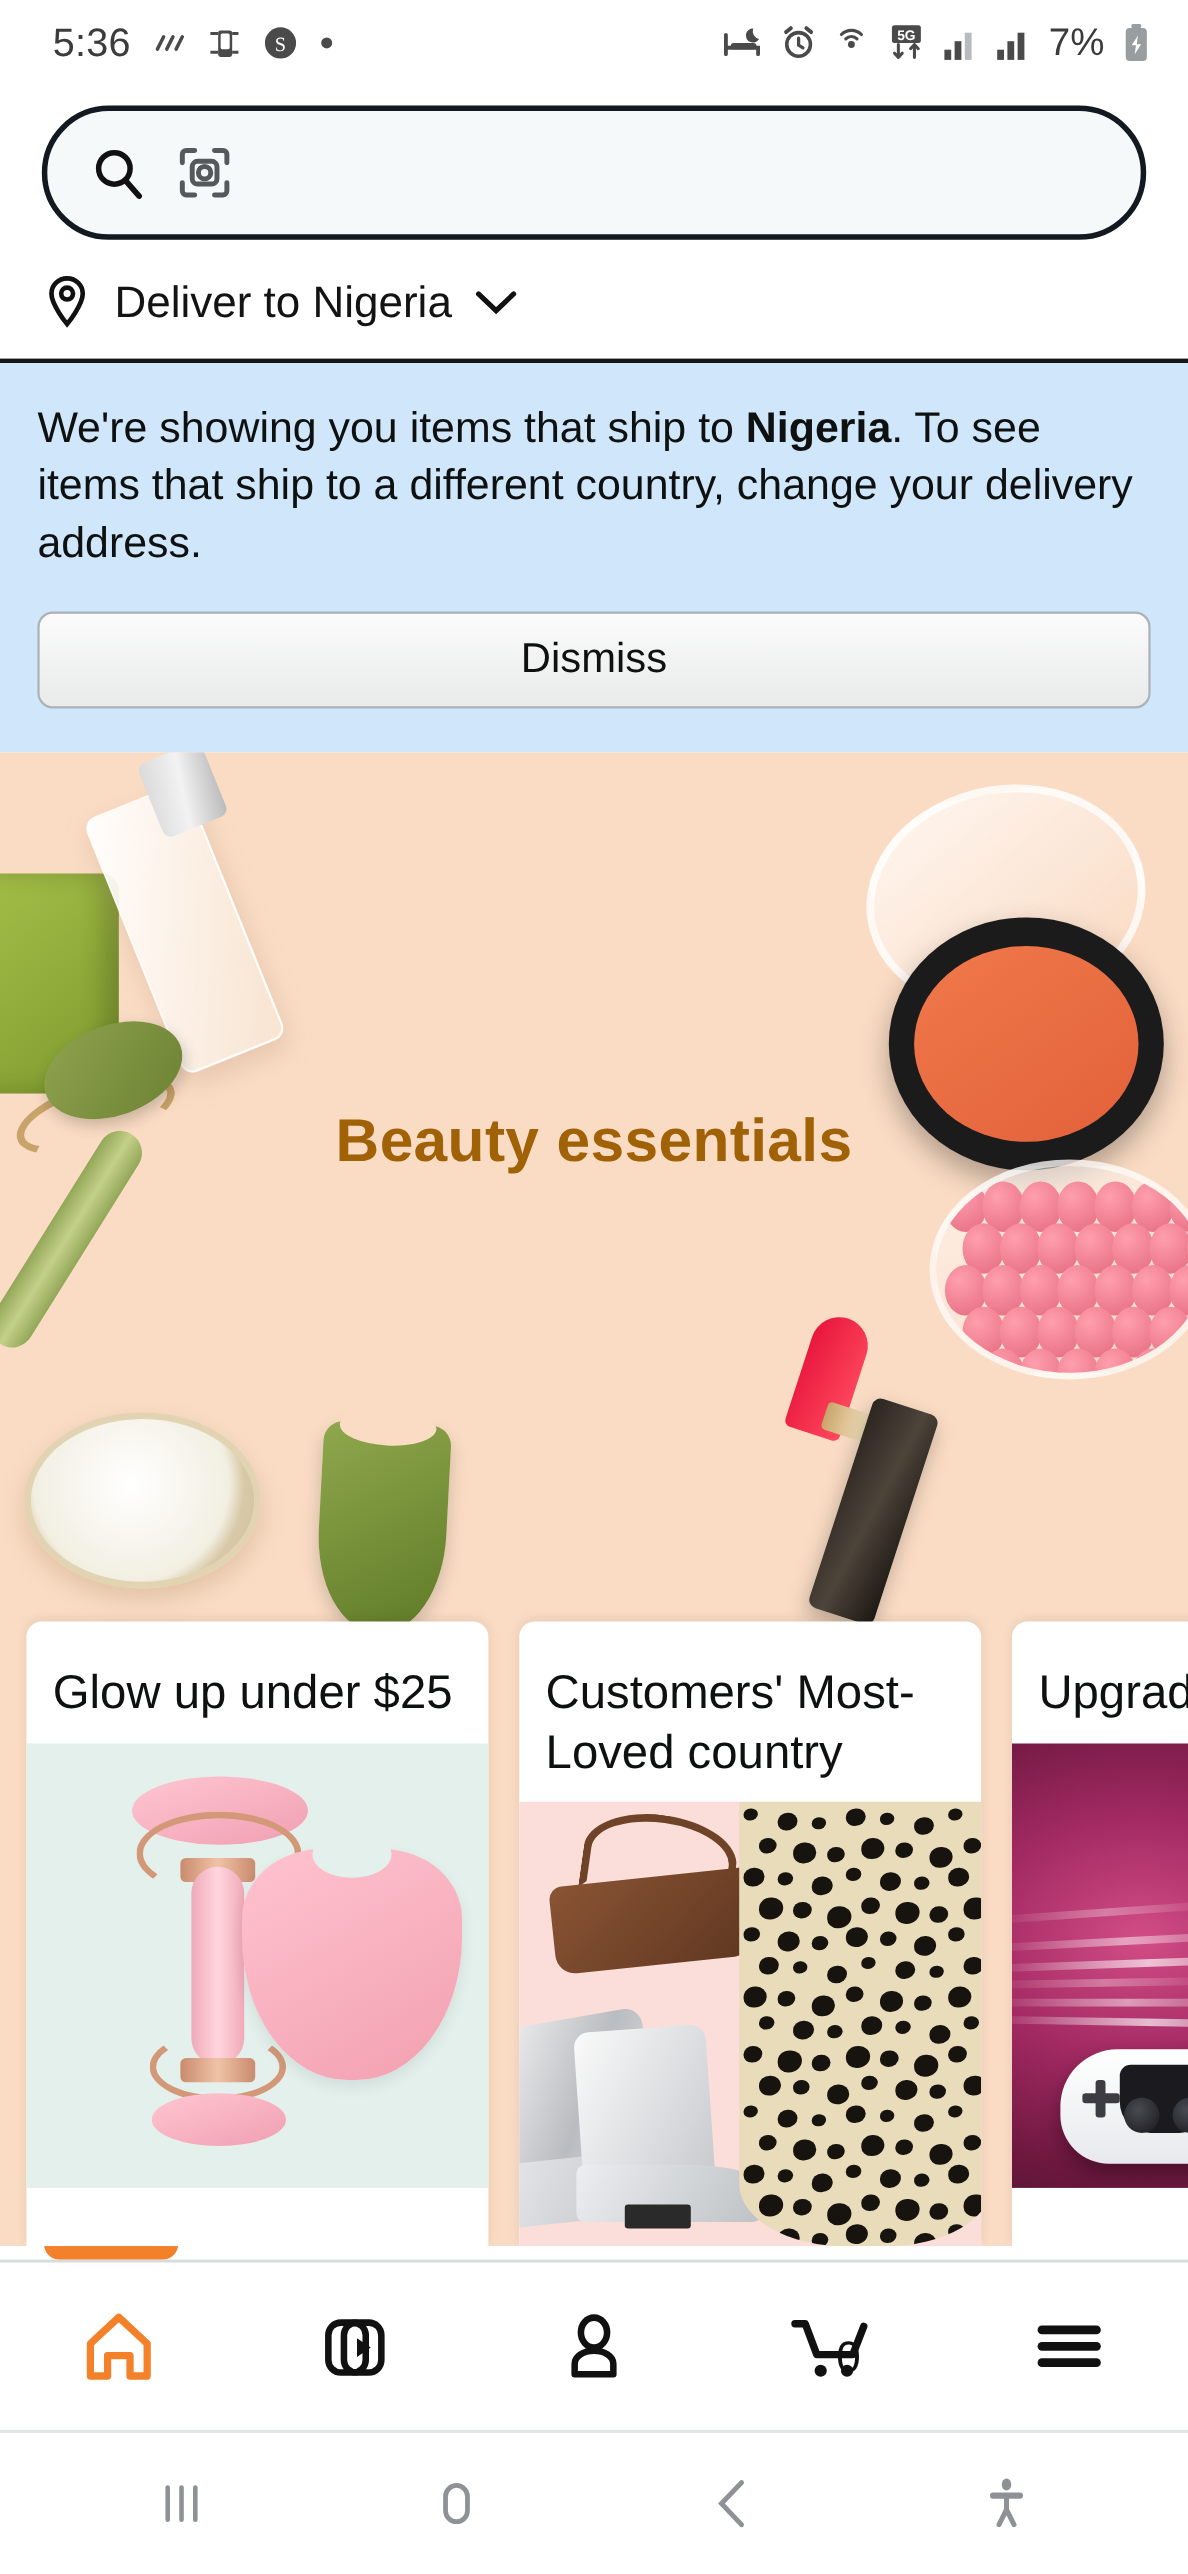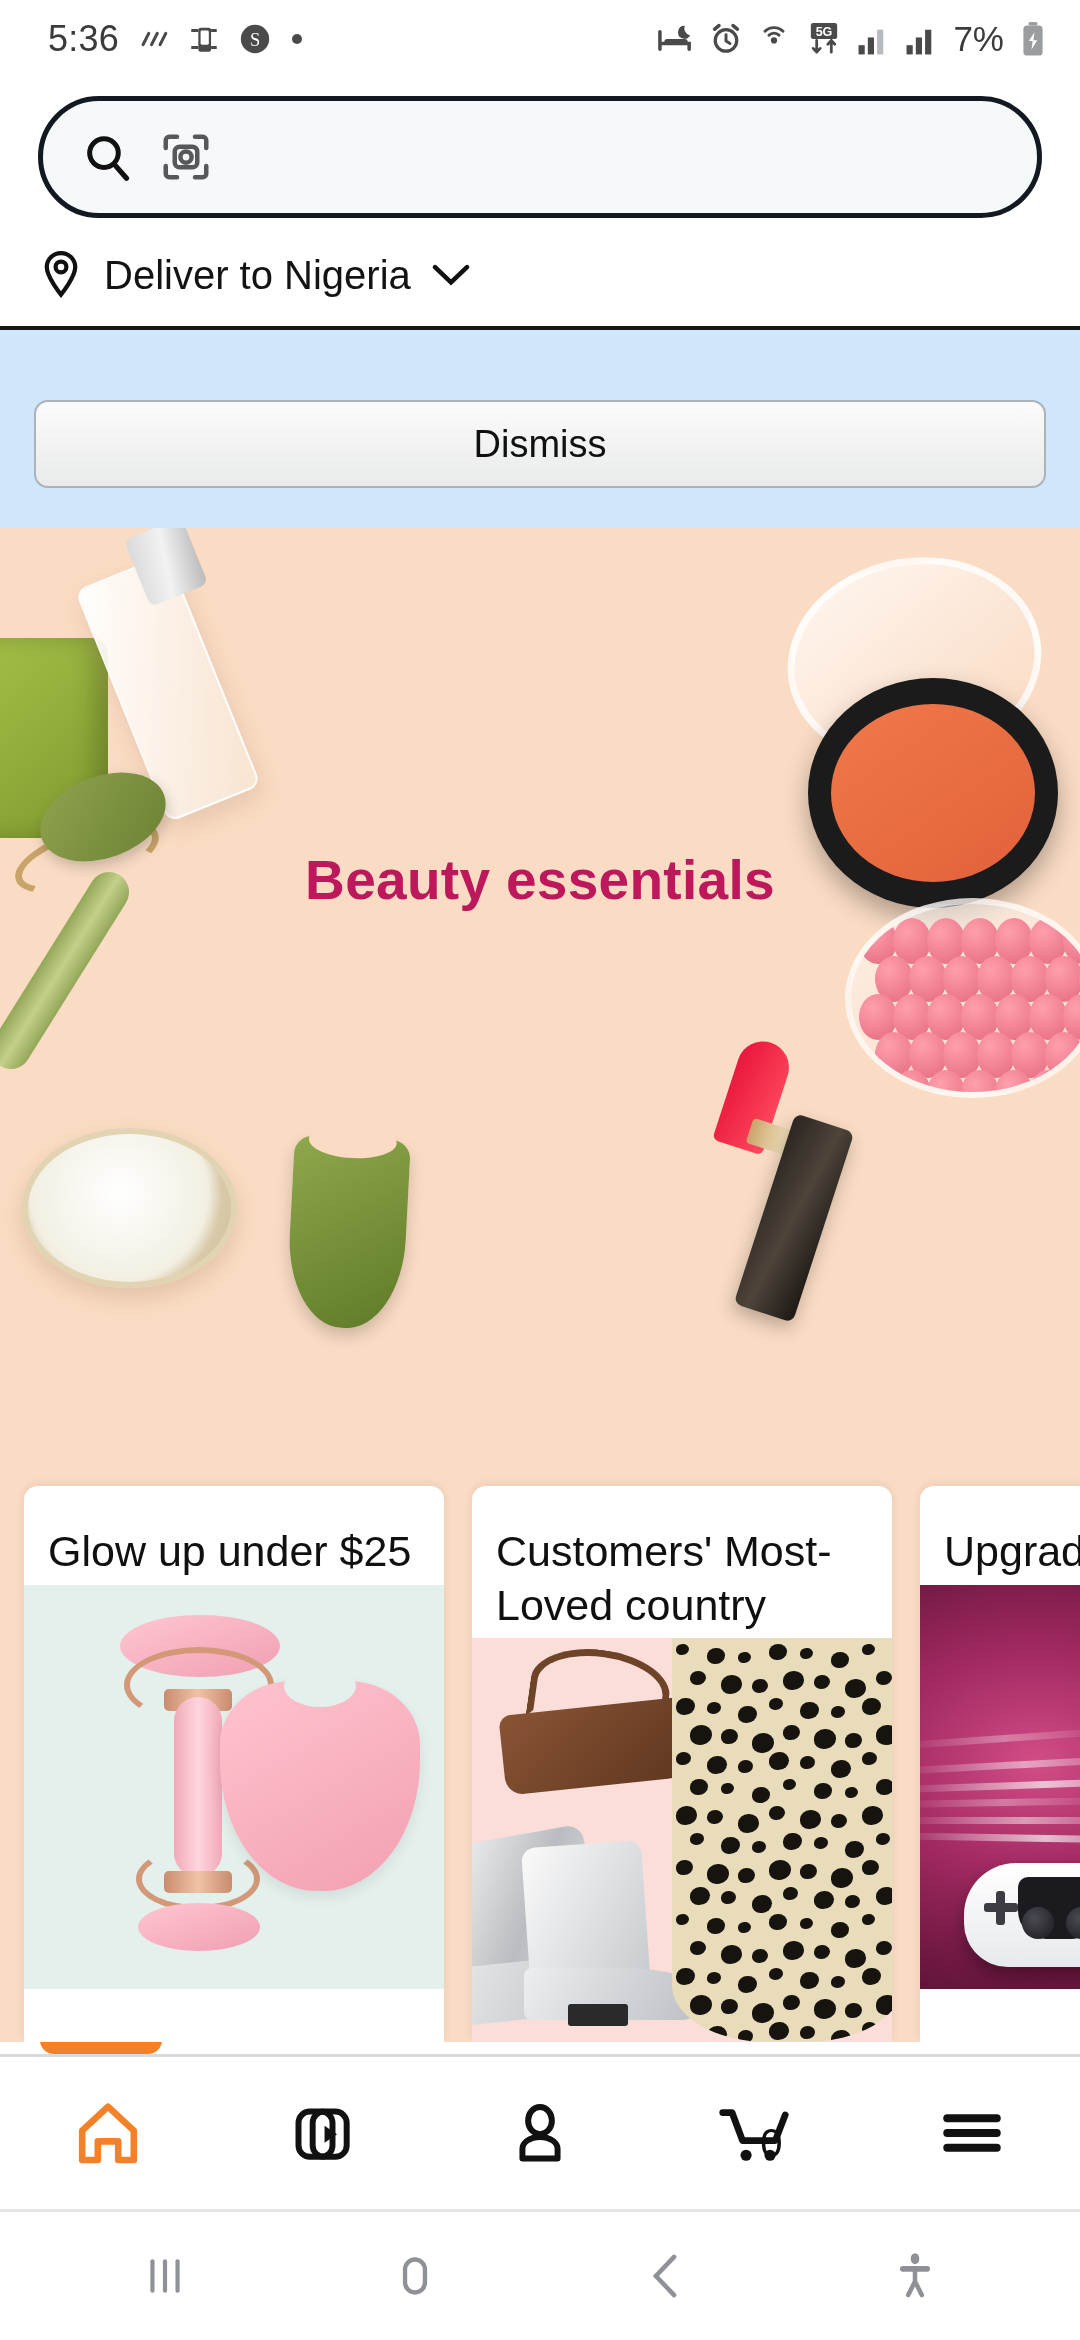--- a/index.html
+++ b/index.html
@@ -52,21 +52,21 @@
     display:flex; align-items:center; justify-content:center; cursor:pointer;
     font-family:"Liberation Sans", sans-serif;
   }
   .btn-dismiss { background:linear-gradient(#fbfbfb,#e9eaea); border:2px solid #adb1b8; }
   .btn-change { background:linear-gradient(#f7dc8e,#ecba3f); border:2px solid #c89411; }
 
   
   .hero { position:relative; flex:1 1 auto; background:#fadcc4; overflow:hidden; min-height:0; }
   .hero-title {
     position:absolute; left:0; right:0; top:320px; text-align:center;
-    font-size:55px; font-weight:bold; color:#be185d; letter-spacing:.3px; z-index:6;
+    font-size:55px; font-weight:bold; color:#a16207; letter-spacing:.3px; z-index:6;
   }
   .prop { position:absolute; }
 
   
   .green-jar { left:-52px; top:110px; width:160px; height:200px; border-radius:16px;
     background:linear-gradient(140deg,#a8c24a,#7e9a2e); box-shadow:inset -14px 0 22px rgba(0,0,0,.18); }
   .perfume { left:118px; top:35px; width:100px; height:250px; border-radius:12px;
     background:linear-gradient(115deg,rgba(255,255,255,.95),rgba(247,230,212,.75));
     transform:rotate(-22deg); box-shadow:0 10px 24px rgba(180,140,110,.28); border:2px solid rgba(255,255,255,.8); }
   .perfume-cap { position:absolute; left:135px; top:-2px; width:62px; height:72px; border-radius:8px;
@@ -104,21 +104,21 @@
   .lipstick-tip { right:300px; top:512px; width:52px; height:110px;
     background:linear-gradient(100deg,#e8143a,#ff4a5f); transform:rotate(18deg);
     border-radius:26px 26px 6px 6px; }
   .lipstick-ring { right:262px; top:600px; width:70px; height:26px;
     background:linear-gradient(90deg,#c9a46a,#f0dcb6,#c9a46a); transform:rotate(18deg); border-radius:4px; }
 
   
   .cards { position:absolute; left:0; right:0; bottom:0; display:flex; gap:28px; padding:0 24px; z-index:7; }
   .card { flex:0 0 420px; background:#fff; border-radius:14px 14px 0 0; overflow:hidden;
     box-shadow:0 -2px 10px rgba(0,0,0,.08); }
-  .card-title { padding:22px 24px 6px 24px; font-size:43px; line-height:1.24; color:#0f1111;margin-top:17px; }
+  .card-title { padding:22px 24px 18px 24px; font-size:43px; line-height:1.24; color:#0f1111;margin-top:17px; }
   .card-media { height:404px; position:relative; overflow:hidden; }
 
   
   .m1 { background:#e3f0ec; }
   .q-roll-handle { position:absolute; left:150px; top:112px; width:48px; height:180px;
     border-radius:24px; background:linear-gradient(90deg,#f0a9b8,#ffd6de,#f0a9b8); }
   .q-roll-head { position:absolute; left:96px; top:30px; width:160px; height:62px; border-radius:50%;
     background:linear-gradient(160deg,#ffc6d2,#f09fb2); }
   .q-roll-head2 { position:absolute; left:114px; top:318px; width:122px; height:48px; border-radius:50%;
     background:linear-gradient(160deg,#ffc6d2,#f09fb2); }
@@ -301,20 +301,23 @@
     </span>
     <span class="deliver-text">Deliver to Nigeria</span>
     <span class="sicon">
       <svg width="40" height="26" viewBox="0 0 20 13">
           <path d="M2 2.6L10 10.2 18 2.6" fill="none" stroke="#111" stroke-width="2.3" stroke-linecap="round"></path>
         </svg>
     </span>
   </div>
 
   <div class="banner">
+    <div class="banner-text">
+      <span>We're showing you items that ship to </span><b>Nigeria</b><span>. To see items that ship to a different country, change your delivery address.</span>
+    </div>
     <div class="banner-actions">
       <div class="btn btn-dismiss">Dismiss</div>
     </div>
   </div>
 
   <div class="hero">
     <div class="prop green-jar"></div>
     <div class="prop perfume"></div>
     <div class="prop perfume-cap"></div>
     <div class="prop roller-arm"></div>

